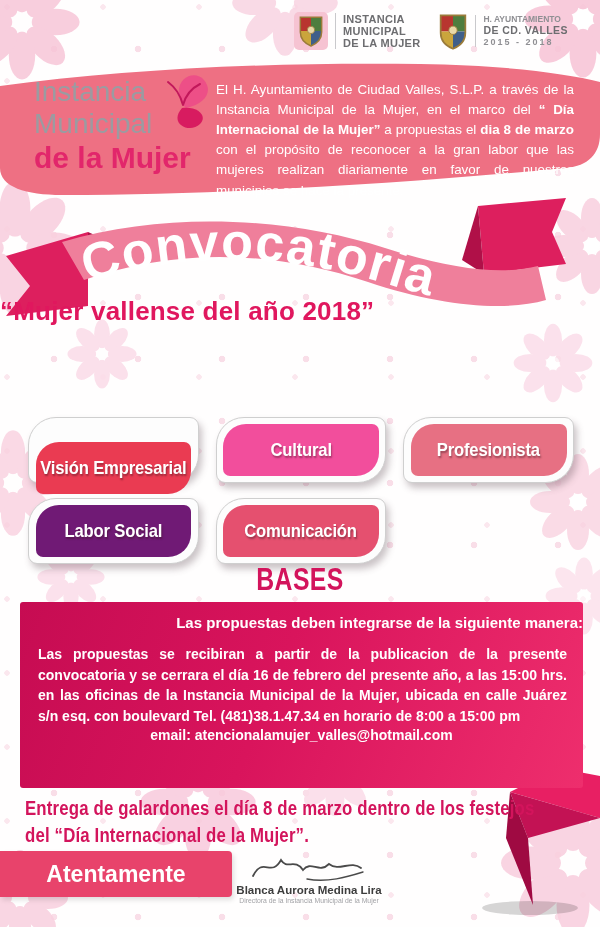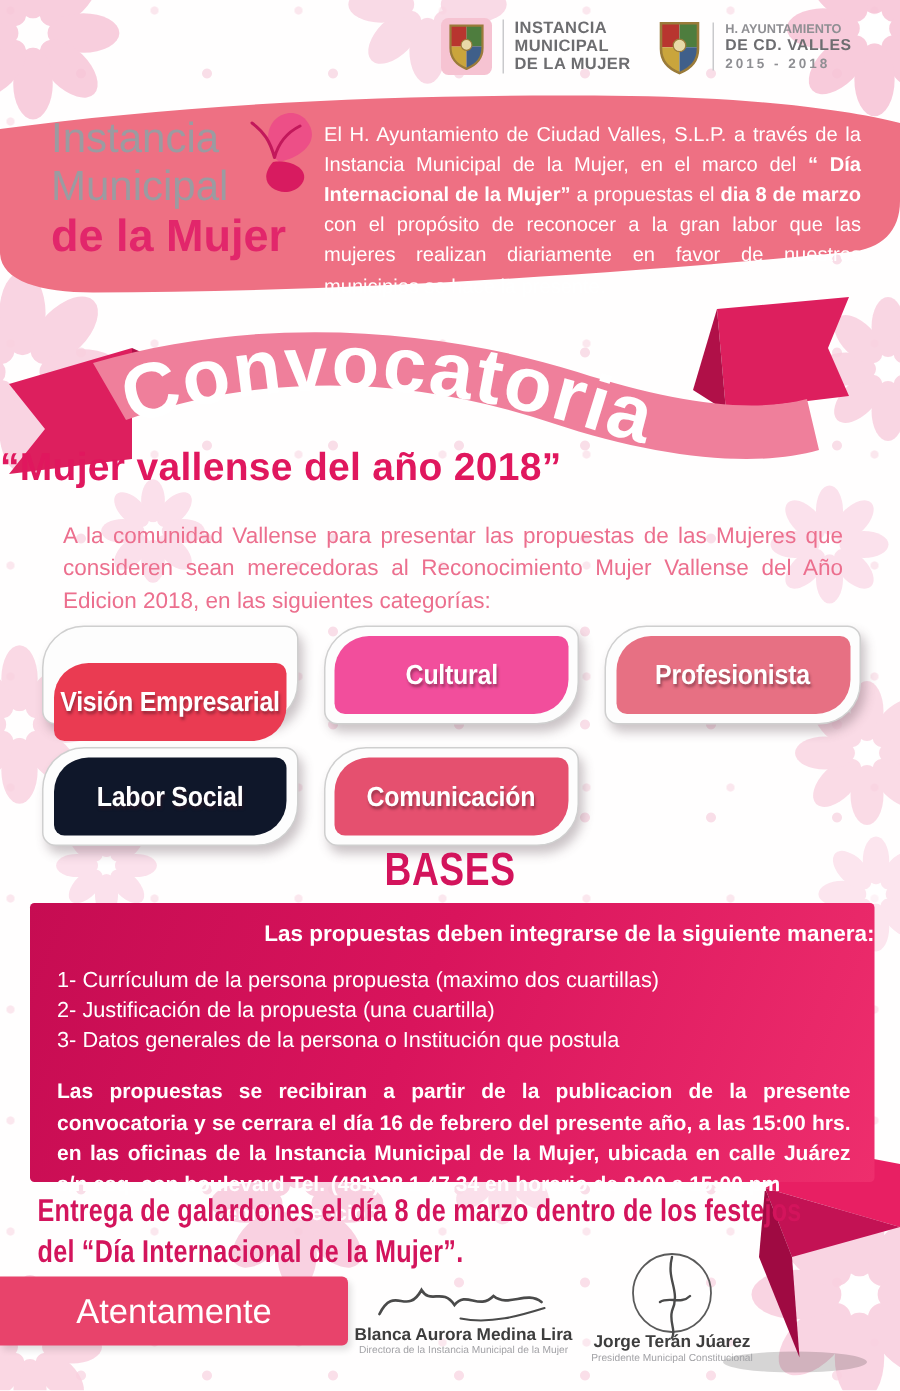--- a/index.html
+++ b/index.html
@@ -66,21 +66,21 @@
             line-height:20.5px;text-align:justify;}
   .gb-email{text-align:center;font-weight:bold;font-size:14px;margin-top:1px;}
 
   .tail-svg{top:758px;left:470px;}
 
   .award{top:794px;left:25px;width:640px;color:#d3145c;font-weight:bold;
          font-size:21px;line-height:27px;transform:scaleX(.8);transform-origin:left top;
          letter-spacing:.2px;}
 
   .salut{top:851px;left:0;width:232px;height:46px;background:#e8436b;
-         border-radius:0 4px 4px 0;color:#fff;font-weight:normal;font-size:23px;
+         border-radius:0 4px 4px 0;color:#fff;font-weight:bold;font-size:23px;
          display:flex;align-items:center;justify-content:center;box-shadow:2px 3px 5px rgba(0,0,0,.12);}
 
   .sig{display:flex;flex-direction:column;align-items:center;text-align:center;}
   .sig1{top:852px;left:234px;width:150px;}
   .sig2{top:834px;left:384px;width:128px;}
   .sig-name{font-weight:bold;color:#3d3d3d;font-size:11.5px;margin-top:2px;white-space:nowrap;}
   .sig-title{color:#a2a2a6;font-size:6.8px;margin-top:1px;white-space:nowrap;}
   .sig2 .sigimg{margin-bottom:-7px;}
 </style>
 </head>
@@ -207,40 +207,39 @@
     <path d="M478,8 L566,0 L552,34 L566,66 L484,76 Z" fill="#dd1f5e"></path>
     <path d="M478,8 L484,76 L462,62 Z" fill="#b01048"></path>
     <path d="M62,44 C170,12 290,20 385,50 C448,70 500,78 538,68 L546,102 C505,114 440,108 368,84 C272,52 176,50 84,82 Z" fill="#ef7f9b"></path>
     <path id="ribcurve" d="M80,88 C182,50 292,56 394,88 C452,106 507,112 547,98" fill="none"></path>
     <text font-size="52" font-weight="bold" fill="#ffffff" letter-spacing="1.5" font-family="Liberation Sans, sans-serif">
       <textPath href="#ribcurve" xlink:href="#ribcurve" startOffset="8">Convocatoria</textPath>
     </text>
   </svg>
   <div class="layer rib-sub">“Mujer vallense del año 2018”</div>
 
-  <div class="layer intro">A la comunidad Vallense para presentar las propuestas de las Mujeres que consideren sean merecedoras al Reconocimiento Mujer Vallense del Año Edicion 2018, en las siguientes categorías:</div>
 
   <div class="layer cats">
     <div class="cat">
         <div class="cat-face" style="background-color: rgb(234, 59, 82); margin-top: 36px;">
           <span class="cat-label">Visión Empresarial</span>
         </div>
       </div>
     <div class="cat">
         <div class="cat-face" style="background-color: rgb(242, 78, 156);">
           <span class="cat-label">Cultural</span>
         </div>
       </div>
     <div class="cat">
         <div class="cat-face" style="background-color: rgb(231, 112, 131);">
           <span class="cat-label">Profesionista</span>
         </div>
       </div>
     <div class="cat">
-        <div class="cat-face" style="background-color: #0f172a;">
+        <div class="cat-face" style="background-color: #701a75;">
           <span class="cat-label">Labor Social</span>
         </div>
       </div>
     <div class="cat">
         <div class="cat-face" style="background-color: rgb(229, 80, 111);">
           <span class="cat-label">Comunicación</span>
         </div>
       </div>
   </div>
 
@@ -248,44 +247,31 @@
 
   <svg class="layer tail-svg" width="130" height="162" viewBox="0 0 130 162">
     <ellipse cx="60" cy="150" rx="48" ry="7" fill="rgba(0,0,0,.16)"></ellipse>
     <path d="M88,10 L130,18 L130,60 L40,34 Z" fill="#e81f63"></path>
     <path d="M40,34 L130,60 L58,80 Z" fill="#c31254"></path>
     <path d="M40,34 L58,80 L63,147 L36,80 Z" fill="#9f0a42"></path>
   </svg>
 
   <div class="layer gblock">
     <div class="gb-banner">Las propuestas deben integrarse de la siguiente manera:</div>
-    <div class="gb-list">
-      <div>1- Currículum de la persona propuesta (maximo dos cuartillas)</div>
-      <div>2- Justificación de la propuesta (una cuartilla)</div>
-      <div>3- Datos generales de la persona o Institución que postula</div>
-    </div>
     <div class="gb-close">Las propuestas se recibiran a partir de la publicacion de la presente convocatoria y se cerrara el día 16 de febrero del presente año, a las 15:00 hrs. en las oficinas de la Instancia Municipal de la Mujer, ubicada en calle Juárez s/n esq. con boulevard Tel. (481)38.1.47.34 en horario de 8:00 a 15:00 pm</div>
     <div class="gb-email">email: atencionalamujer_valles@hotmail.com</div>
   </div>
 
   <div class="layer award">Entrega de galardones el día 8 de marzo dentro de los festejos del “Día Internacional de la Mujer”.</div>
 
   <div class="layer salut">
     <span>Atentamente</span>
   </div>
 
   <div class="layer sig sig1">
     <svg class="sigimg" width="120" height="30" viewBox="0 0 120 30">
       <path d="M4,24 C14,4 22,26 32,8 C38,18 46,6 54,18 C62,8 70,22 80,12 C90,20 102,8 112,16" stroke="#4a4a4a" stroke-width="1.8" fill="none" stroke-linecap="round"></path>
       <path d="M58,27 C78,31 98,25 114,20" stroke="#4a4a4a" stroke-width="1.4" fill="none" stroke-linecap="round"></path>
     </svg>
     <div class="sig-name">Blanca Aurora Medina Lira</div>
     <div class="sig-title">Directora de la Instancia Municipal de la Mujer</div>
   </div>
-  <div class="layer sig sig2">
-    <svg class="sigimg" width="60" height="60" viewBox="0 0 60 60">
-      <ellipse cx="30" cy="28" rx="26" ry="26" fill="none" stroke="#5a5a5a" stroke-width="1.2"></ellipse>
-      <path d="M30,4 C26,20 36,26 30,40 C28,48 33,53 30,58 M22,34 C28,30 36,36 42,30" stroke="#4a4a4a" stroke-width="1.6" fill="none" stroke-linecap="round"></path>
-    </svg>
-    <div class="sig-name">Jorge Terán Júarez</div>
-    <div class="sig-title">Presidente Municipal Constitucional</div>
-  </div>
 </div>
 
 </body></html>

